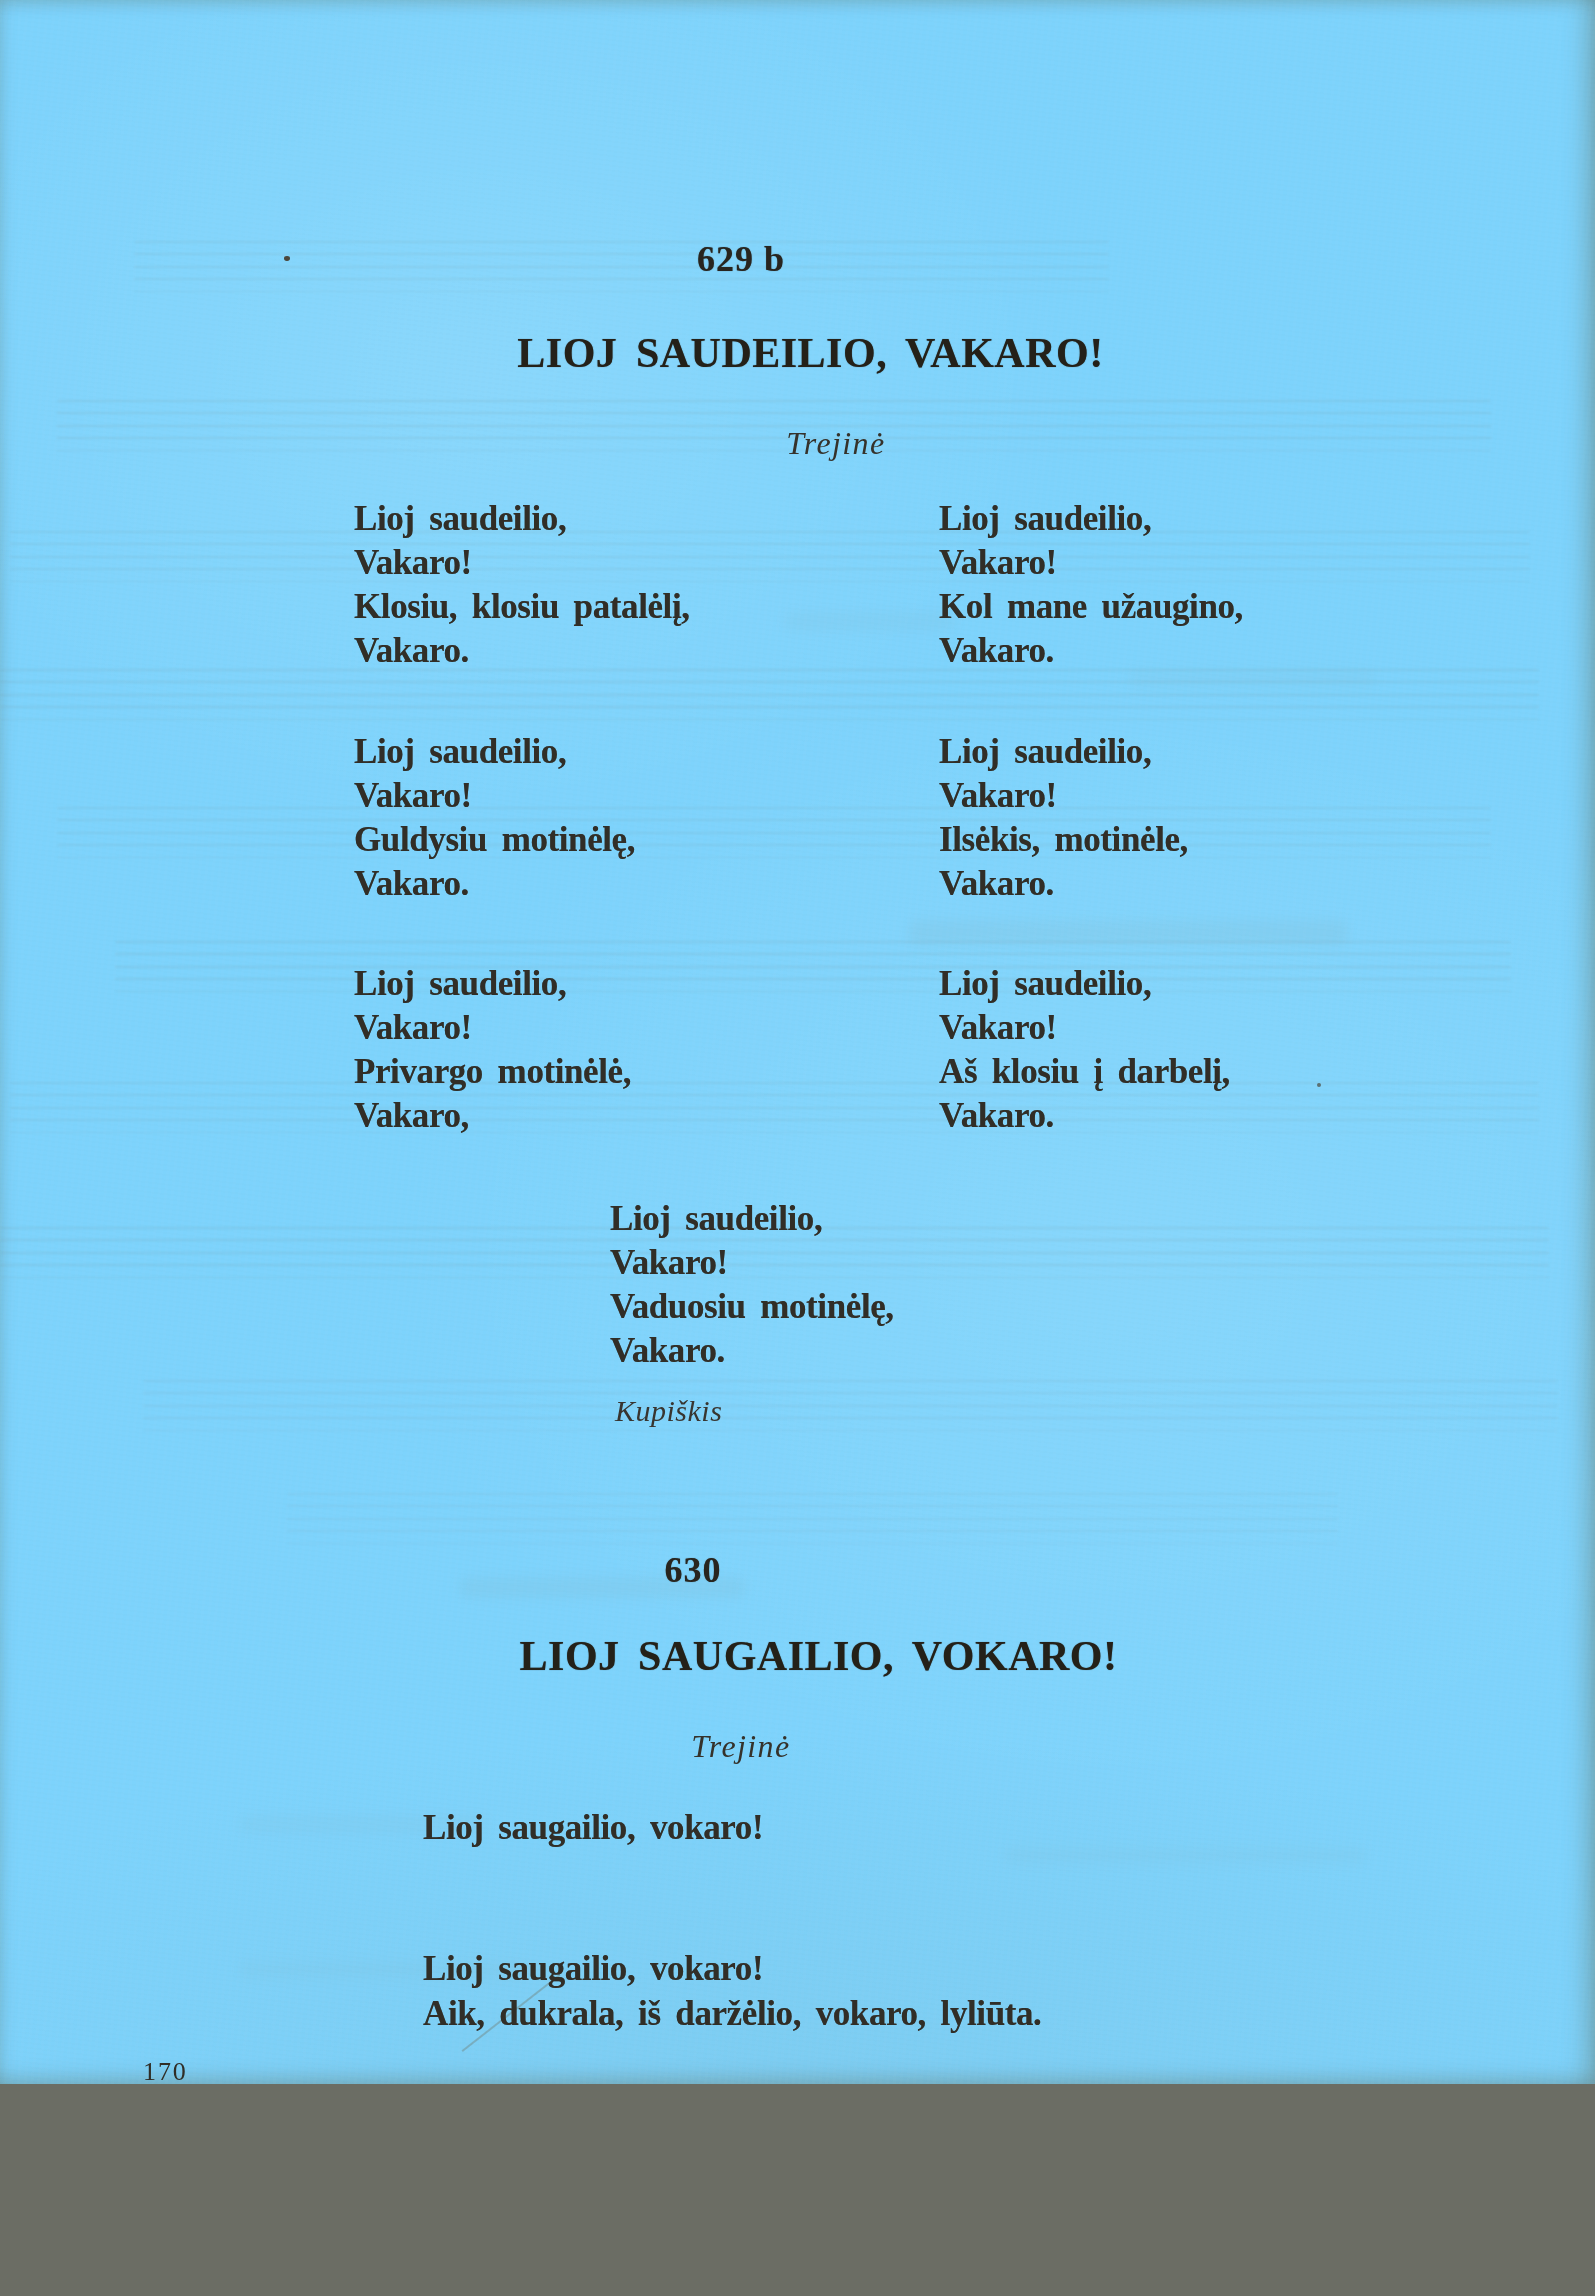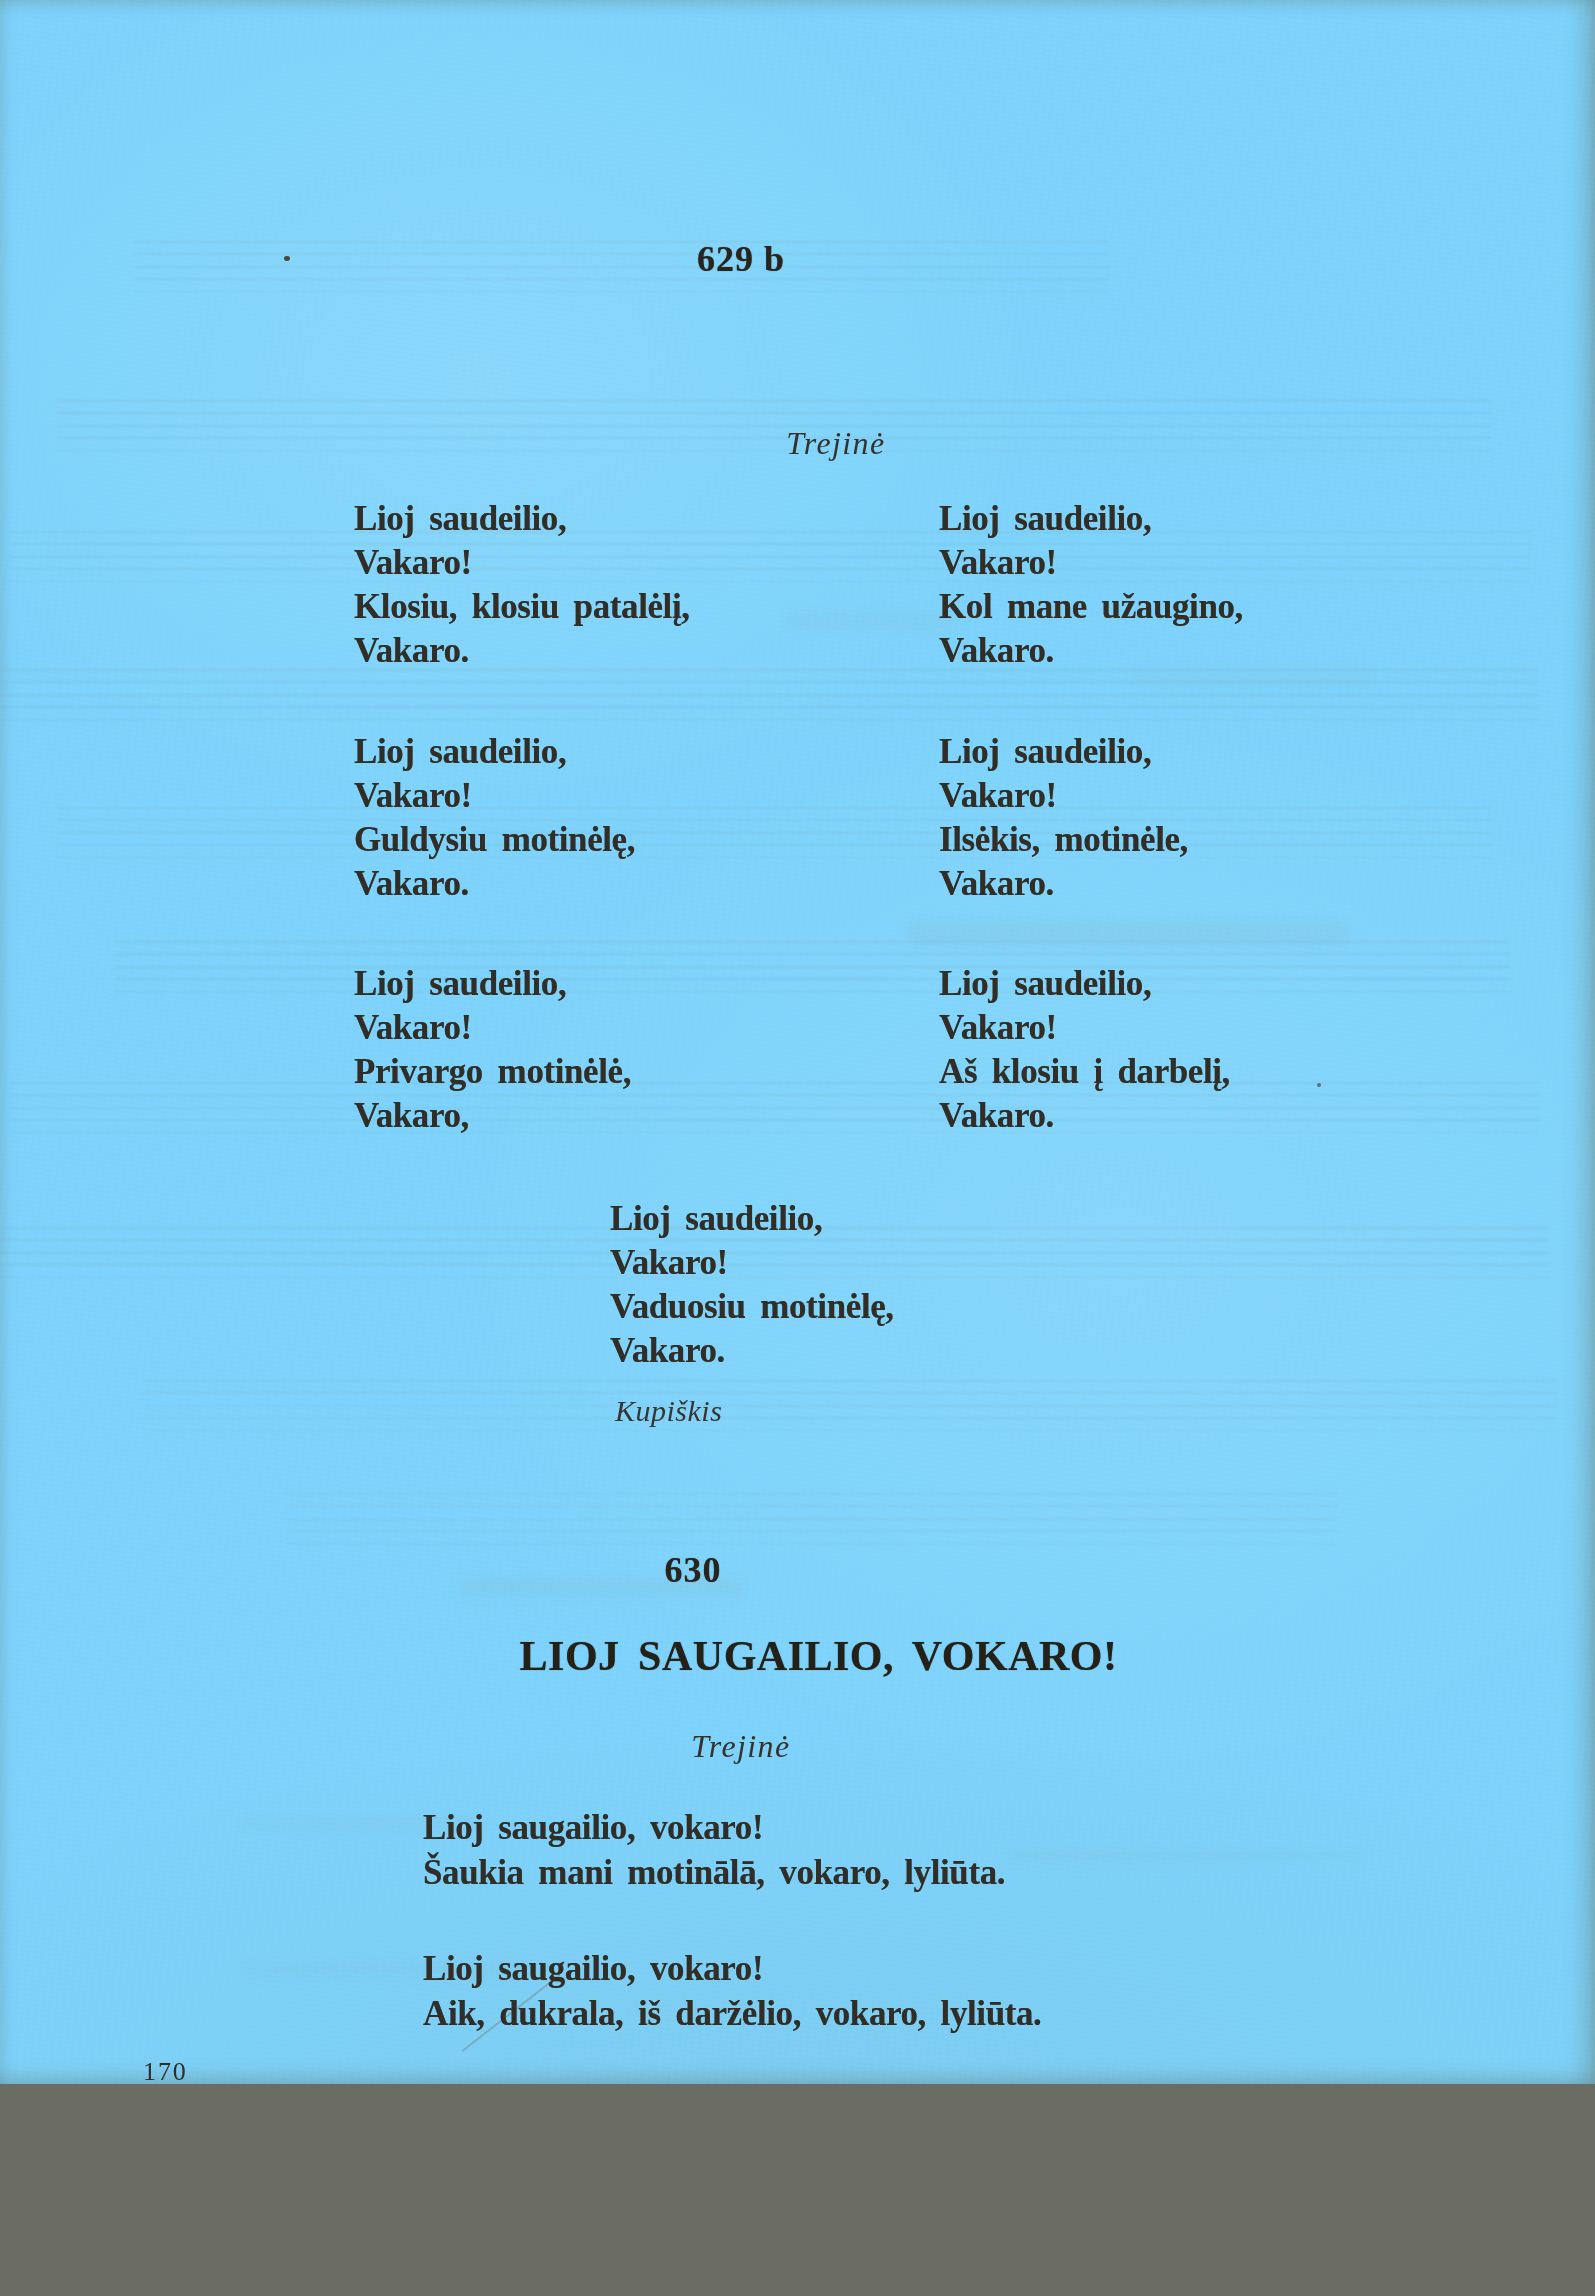--- a/index.html
+++ b/index.html
@@ -101,20 +101,21 @@
   <div class="blob" style="left:239px;  top:1816px; width:249px; height:17px; opacity:.20;"></div>
   <div class="blob" style="left:1004px; top:1847px; width:363px; height:17px; opacity:.18;"></div>
   <div class="blob" style="left:239px;  top:1961px; width:287px; height:17px; opacity:.18;"></div>
 
   <div class="speck" style="left:284px; top:256px; width:5.7px; height:4.8px;"></div>
   <div class="speck" style="left:1317px; top:1083px; width:3.8px; height:3.8px; opacity:.7;"></div>
   <div class="fiber" style="left:449px; top:2012px;"></div>
 
   <div class="abs center num" style="left:550px; top:241px; width:382px;">629 b</div>
 
+  <h1 class="abs center title" style="left:495px; top:332px; width:631px;">LIOJ SAUDEILIO, VAKARO!</h1>
 
   <div class="abs center subtitle" style="left:645px; top:427px; width:382px;">Trejinė</div>
 
   <div class="stanza" style="left:354px; top:497px;">
     <div class="line">Lioj saudeilio,</div>
     <div class="line">Vakaro!</div>
     <div class="line">Klosiu, klosiu patalėlį,</div>
     <div class="line">Vakaro.</div>
   </div>
   <div class="stanza" style="left:354px; top:730px;">
@@ -159,21 +160,20 @@
   <div class="abs source" style="left:615px; top:1394px;">Kupiškis</div>
 
   <div class="abs center num" style="left:502px; top:1552px; width:382px;">630</div>
 
   <h1 class="abs center title" style="left:502px; top:1635px; width:633px;">LIOJ SAUGAILIO, VOKARO!</h1>
 
   <div class="abs center subtitle" style="left:550px; top:1730px; width:382px;">Trejinė</div>
 
   <div class="stanza wide" style="left:423px; top:1805px;">
     <div class="line">Lioj saugailio, vokaro!</div>
-    <div class="line">Šaukia mani motinālā, vokaro, lyliūta.</div>
   </div>
   <div class="stanza wide" style="left:423px; top:1946px;">
     <div class="line">Lioj saugailio, vokaro!</div>
     <div class="line">Aik, dukrala, iš daržėlio, vokaro, lyliūta.</div>
   </div>
 
   <div class="abs pagenum" style="left:143px; top:2057px;">170</div>
 
 </div>
 

